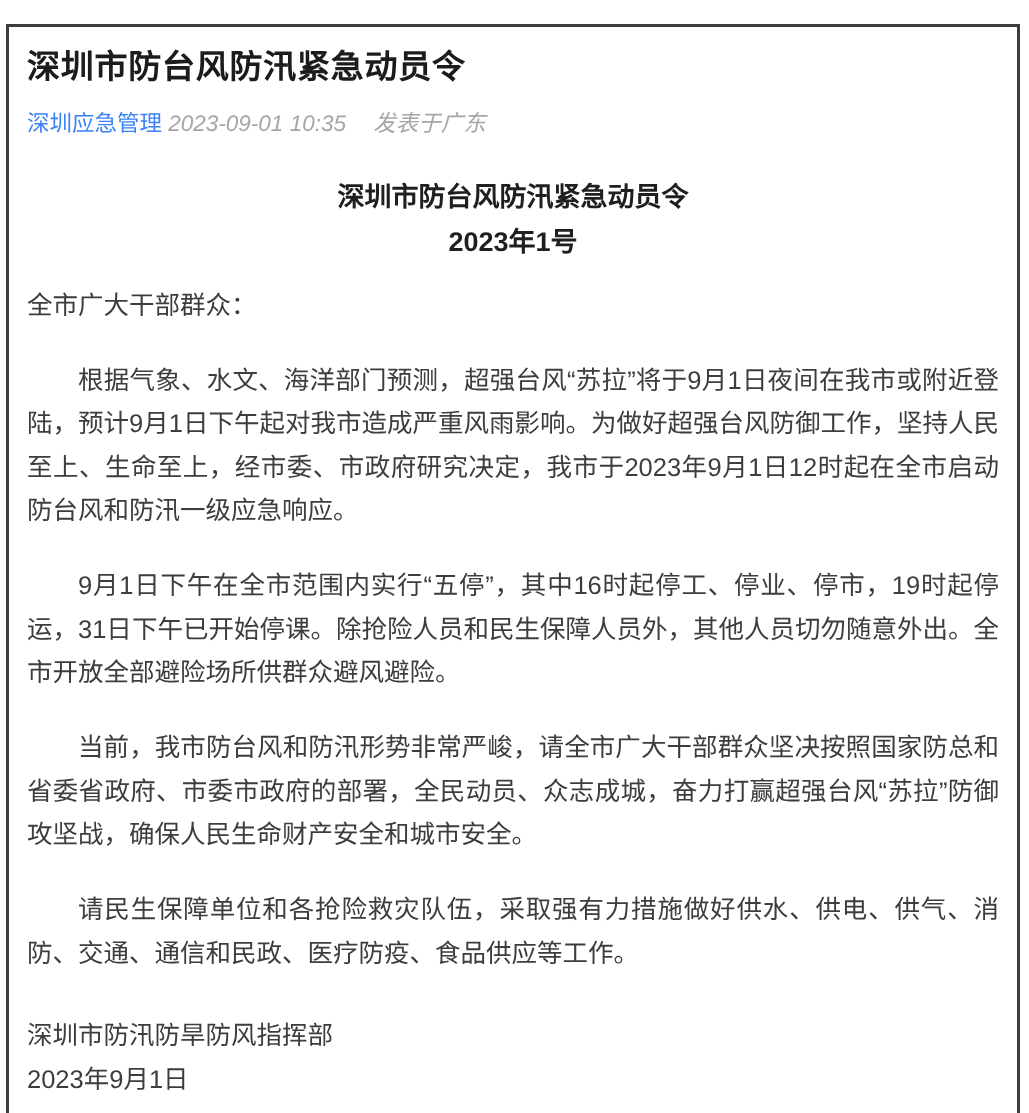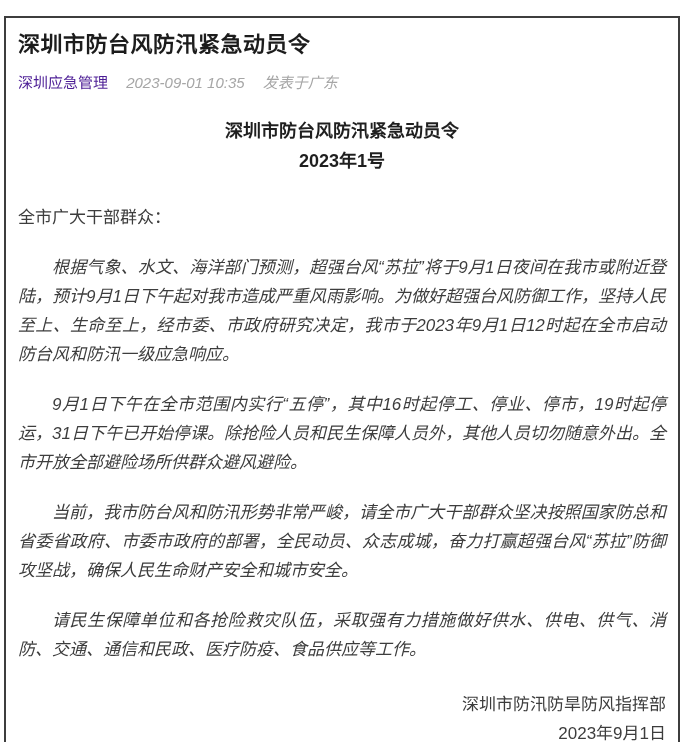--- a/index.html
+++ b/index.html
@@ -30,22 +30,21 @@
     color: #1c1c1c;
     letter-spacing: 0.5px;
   }
   .byline {
     margin: 13px 4px 0 4px;
     font-size: 15px;
     line-height: 20px;
     white-space: nowrap;
   }
   .byline .account {
-    color: #4c1d95;
-    margin-right: 14px;
+    color: #3b82f6;
     cursor: pointer;
   }
   .byline .meta {
     color: #a6a6a6;
     margin-right: 14px;
     font-style: italic;
   }
   .article-body {
     font-size: 17px;
     color: #3d3d3d;
@@ -54,31 +53,30 @@
   }
   .doc-title {
     margin-top: 23px;
     text-align: center;
     font-weight: 700;
     color: #1f1f1f;
     font-size: 18px;
     line-height: 30px;
   }
   .salutation {
-    margin-top: 27px;
+    margin-top: 13px;
   }
   .para {
     margin: 21px 0 0 0;
     text-indent: 2em;
     text-align: justify;
-    font-style: italic;
   }
   .signature-block {
     margin-top: 26px;
-    text-align: right;
+    text-align: left;
     line-height: 29px;
   }
 </style>
 </head>
 <body>
 
 <div class="frame">
 
   <h1 class="article-title">深圳市防台风防汛紧急动员令</h1>
 

